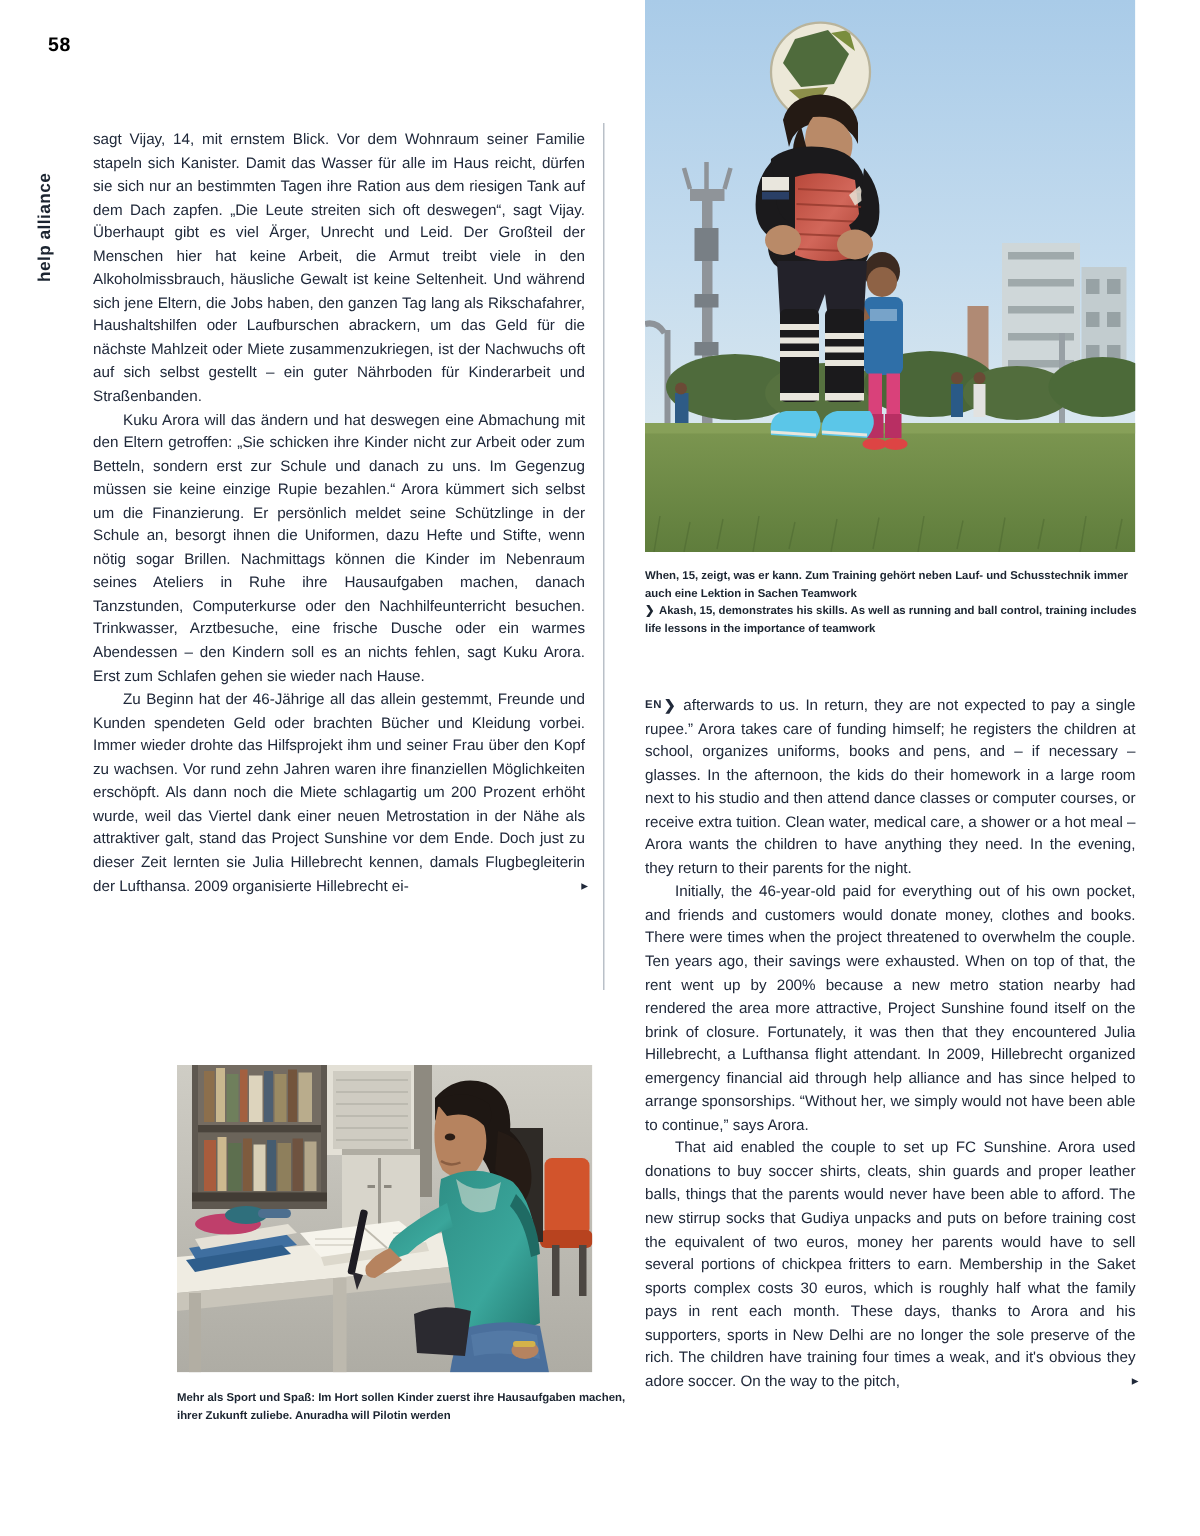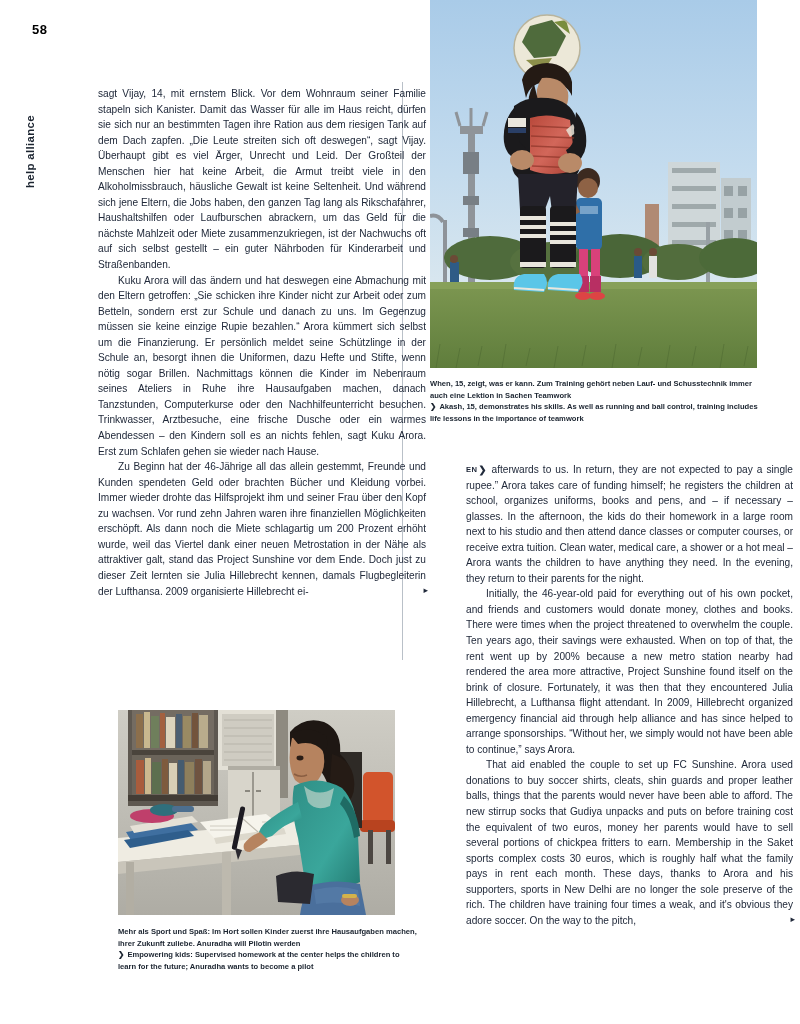--- a/index.html
+++ b/index.html
@@ -51,21 +51,20 @@
 
   
   .col {
     position: absolute;
     font-size: 10.15px;
     line-height: 15.55px;
     text-align: justify;
     text-justify: inter-word;
     color: #20293a;
     hyphens: manual;
-    margin-left: 36px;
   }
   .col p {
     margin: 0;
   }
   .col p + p {
     text-indent: 20px;
   }
   .col-left {
     left: 62px;
     top: 86px;
@@ -416,14 +415,13 @@
       <ellipse cx="232" cy="190" rx="9" ry="6" fill="#b6835f"></ellipse>
       <rect x="224" y="184" width="15" height="4" rx="2" fill="#d4b24a"></rect>
 
       <path d="M158 166 Q176 158 196 164 L192 194 L160 192 Z" fill="#2b2a30"></path>
     </g>
   </svg>
 </div>
 
 <div class="caption caption-homework">
   <span class="de">Mehr als Sport und Spaß: Im Hort sollen Kinder zuerst ihre Hausaufgaben machen, ihrer Zukunft zuliebe. Anuradha will Pilotin werden</span>
-  <span class="en"><span class="chev">❯</span><span>Empowering kids: Supervised homework at the center helps the children to learn for the future; Anuradha wants to become a pilot</span></span>
 </div>
 
 </body></html>

